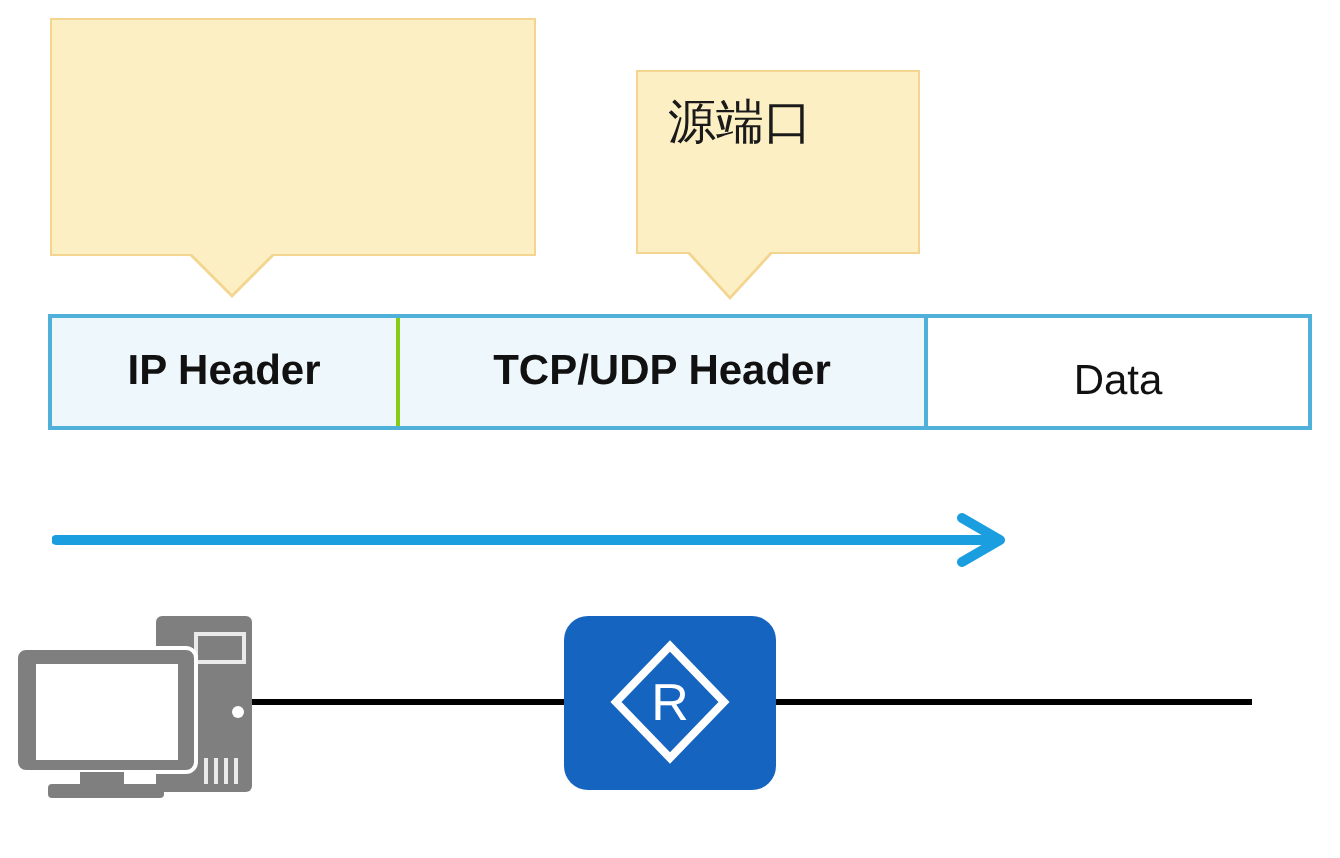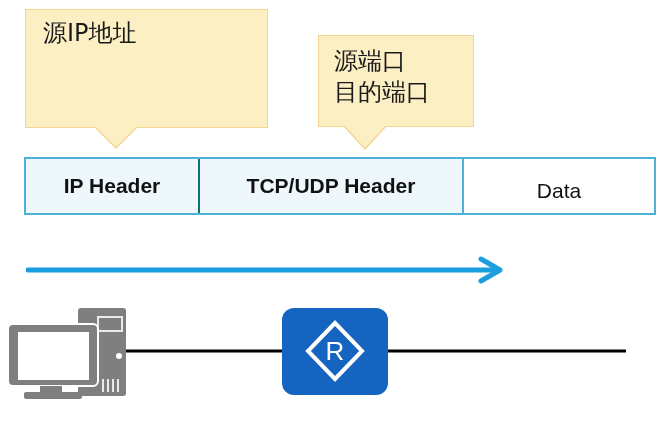--- a/index.html
+++ b/index.html
@@ -4,49 +4,47 @@
 <style>
   html, body { margin:0; padding:0; }
   body { width:670px; height:429px; background:#ffffff; position:relative; overflow:hidden;
          font-family:"Liberation Sans", "DejaVu Sans", sans-serif; }
   .callout { position:absolute; background:#fdefc4; border:1px solid #f3d590; box-sizing:border-box;
              color:#1a1a1a; font-family:"DejaVu Sans", sans-serif; font-size:24px; line-height:31px; }
   .callout .tail { position:absolute; width:0; height:0; }
   #callout-ip { left:25px; top:9px; width:243px; height:119px; padding:8px 0 0 17px; }
   #callout-ip .tail-b { left:68px; bottom:-22px; border-left:22px solid transparent; border-right:22px solid transparent; border-top:22px solid #f3d590; }
   #callout-ip .tail-f { left:69px; bottom:-20px; border-left:21px solid transparent; border-right:21px solid transparent; border-top:21px solid #fdefc4; }
-  #callout-tcp { left:318px; top:35px; width:156px; height:92px; padding:10px 0 0 15px; }
+  #callout-tcp { left:318px; top:35px; width:142px; height:92px; padding:10px 0 0 15px; }
   #callout-tcp .tail-b { left:24px; bottom:-24px; border-left:22px solid transparent; border-right:22px solid transparent; border-top:24px solid #f3d590; }
   #callout-tcp .tail-f { left:25px; bottom:-22px; border-left:21px solid transparent; border-right:21px solid transparent; border-top:23px solid #fdefc4; }
   .line { display:block; white-space:nowrap; }
 
   #packet { position:absolute; left:24px; top:157px; width:632px; height:58px; display:flex;
             border:2px solid #4fb0da; box-sizing:border-box; }
   .cell { display:flex; align-items:center; justify-content:center; font-size:21px; color:#111;
           box-sizing:border-box; }
   .cell.hdr { background:#eef7fb; font-weight:bold; }
-  #cell-ip { width:174px; border-right:2px solid #0f766e; }
+  #cell-ip { width:174px; border-right:2px solid #84cc16; }
   #cell-tcp { width:264px; border-right:2px solid #4fb0da; }
   #cell-data { flex:1; background:#fff; font-weight:normal;margin-top:10px; }
 
   #flow-arrow { position:absolute; left:26px; top:256px; }
   #devices { position:absolute; left:0; top:300px; }
 </style>
 </head>
 <body>
 
 <div class="callout" id="callout-ip">
-  <span class="line">源IP地址</span>
   <span class="tail tail-b"></span>
   <span class="tail tail-f"></span>
 </div>
 
 <div class="callout" id="callout-tcp">
   <span class="line">源端口</span>
-  <span class="line">目的端口</span>
   <span class="tail tail-b"></span>
   <span class="tail tail-f"></span>
 </div>
 
 <div id="packet">
   <div class="cell hdr" id="cell-ip">IP Header</div>
   <div class="cell hdr" id="cell-tcp">TCP/UDP Header</div>
   <div class="cell" id="cell-data">Data</div>
 </div>
 

